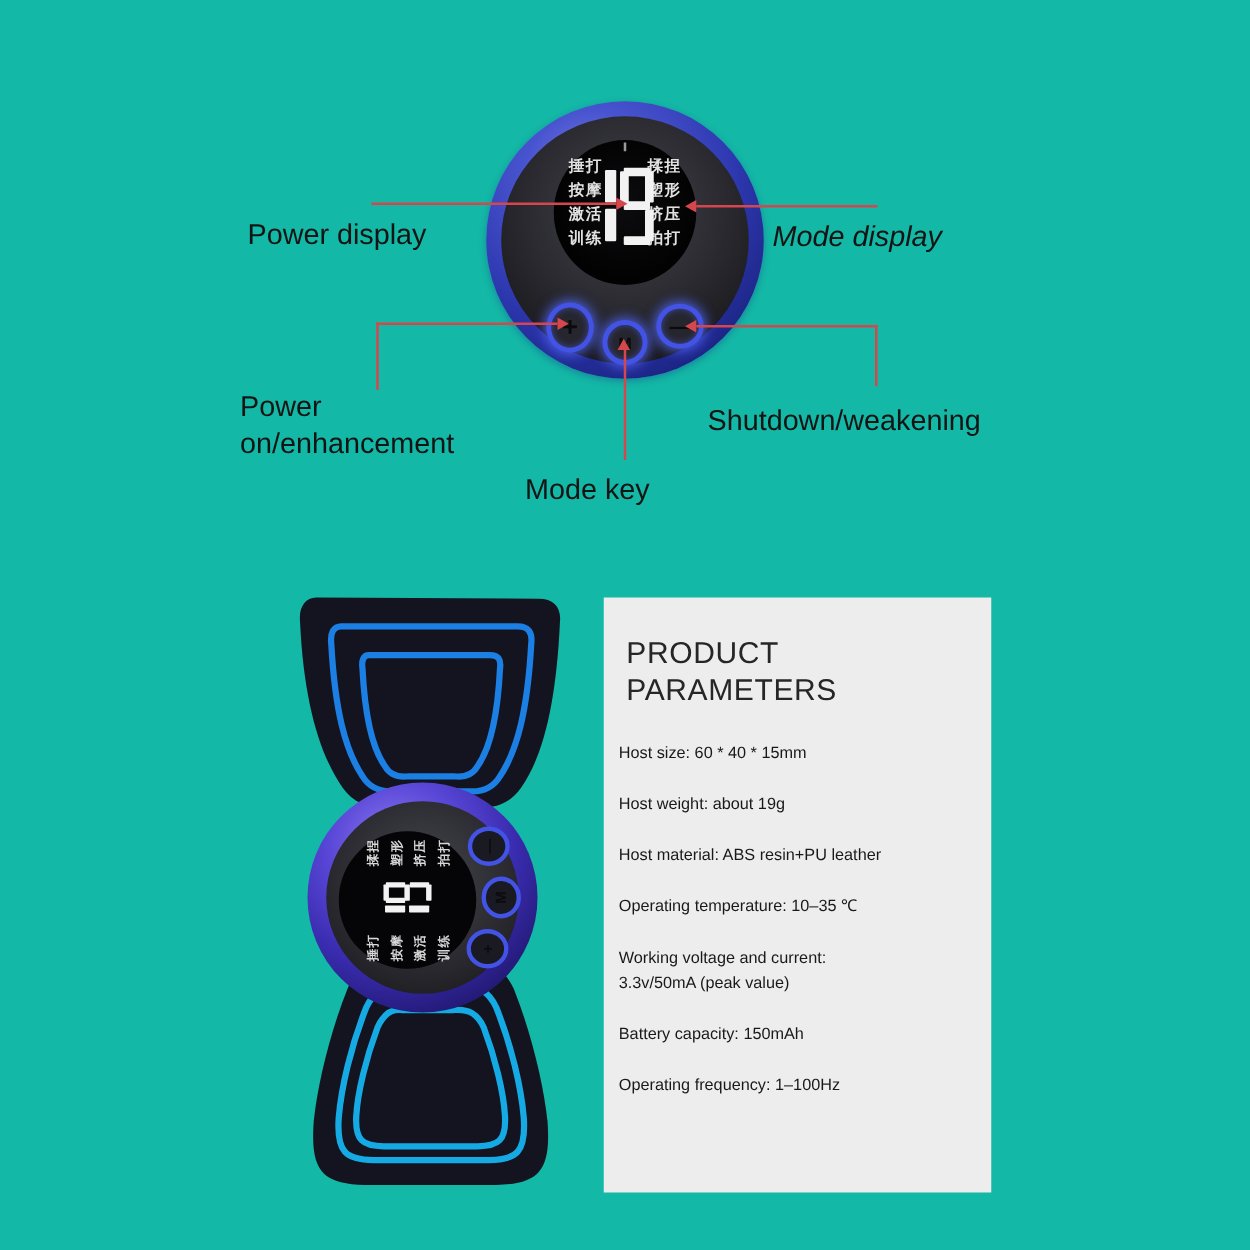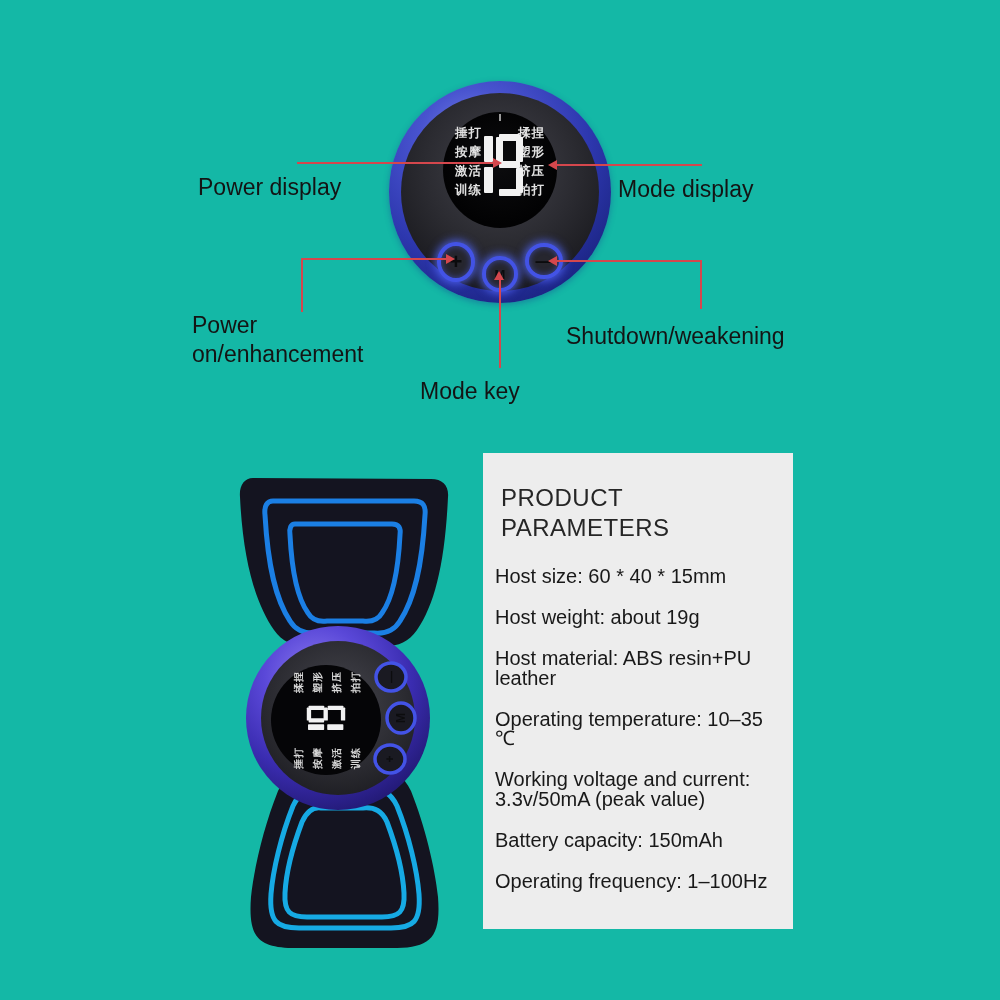--- a/index.html
+++ b/index.html
@@ -36,25 +36,25 @@
   .rline{position:absolute;background:var(--red);}
   .arr{position:absolute;width:0;height:0;}
   .arr-right{border-top:5px solid transparent;border-bottom:5px solid transparent;border-left:9px solid var(--red);}
   .arr-left{border-top:5px solid transparent;border-bottom:5px solid transparent;border-right:9px solid var(--red);}
   .arr-up{border-left:5px solid transparent;border-right:5px solid transparent;border-bottom:9px solid var(--red);}
 
   .callout-label{position:absolute;color:#141414;font-size:23px;font-weight:500;
     line-height:29px;white-space:pre-line;}
 
   
-  .params-panel{position:absolute;left:483px;top:453px;width:310px;height:476px;background:#ededed;
+  .params-panel{position:absolute;left:483px;top:478px;width:310px;height:476px;background:#ededed;
     box-sizing:border-box;padding:24px 12px 0 12px;}
   .params-title{font-size:24px;font-weight:500;letter-spacing:.5px;color:#262626;
     margin:6px 0 24px 6px;line-height:30px;}
-  .param-item{font-size:20px;line-height:19.5px;color:#191919;margin:0 0 21.5px 0;white-space:pre-line;}
+  .param-item{font-size:13px;line-height:19.5px;color:#191919;margin:0 0 21.5px 0;white-space:pre-line;}
 
   
   .photo{position:absolute;left:215px;top:470px;}
 </style>
 </head>
 <body>
 
 <div class="stage">
 
   <div class="device-outer">
@@ -109,21 +109,21 @@
   <div class="arr arr-right" style="left:446px;top:254px;"></div>
 
   <div class="rline" style="left:557px;top:260px;width:145px;height:2px;"></div>
   <div class="rline" style="left:700px;top:260px;width:2px;height:49px;"></div>
   <div class="arr arr-left" style="left:548px;top:256px;"></div>
 
   <div class="rline" style="left:499px;top:280px;width:2px;height:88px;"></div>
   <div class="arr arr-up" style="left:494px;top:271px;"></div>
 
   <div class="callout-label" style="left:198px;top:173px;width:190px;">Power display</div>
-  <div class="callout-label" style="left:618px;top:175px;width:190px;">Mode display</div>
+  <div class="callout-label" style="left:618px;top:175px;width:190px;font-style:italic;">Mode display</div>
   <div class="callout-label" style="left:192px;top:311px;width:220px;">Power
 on/enhancement</div>
   <div class="callout-label" style="left:420px;top:377px;width:160px;">Mode key</div>
   <div class="callout-label" style="left:566px;top:322px;width:260px;">Shutdown/weakening</div>
 
   <svg class="photo" width="260" height="492" viewBox="0 0 260 492">
     <defs>
       <radialGradient id="ringG" cx="38%" cy="28%" r="80%">
         <stop offset="0%" stop-color="#8d7cf0"></stop>
           <stop offset="35%" stop-color="#5a48d8"></stop>

